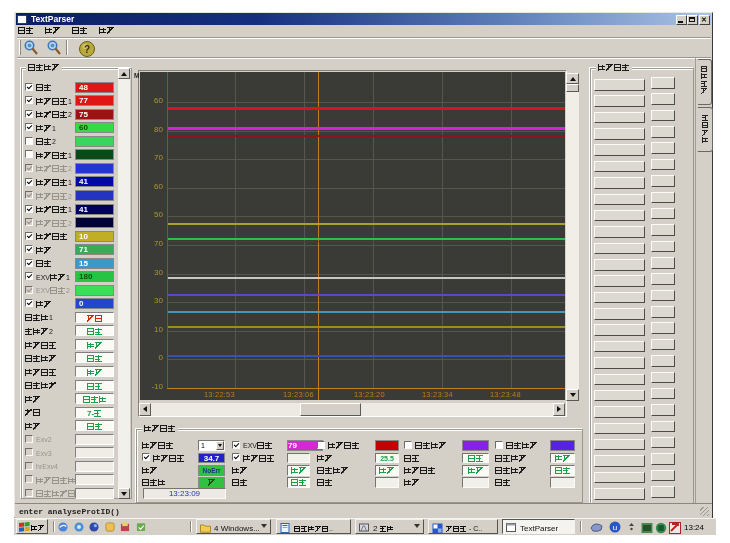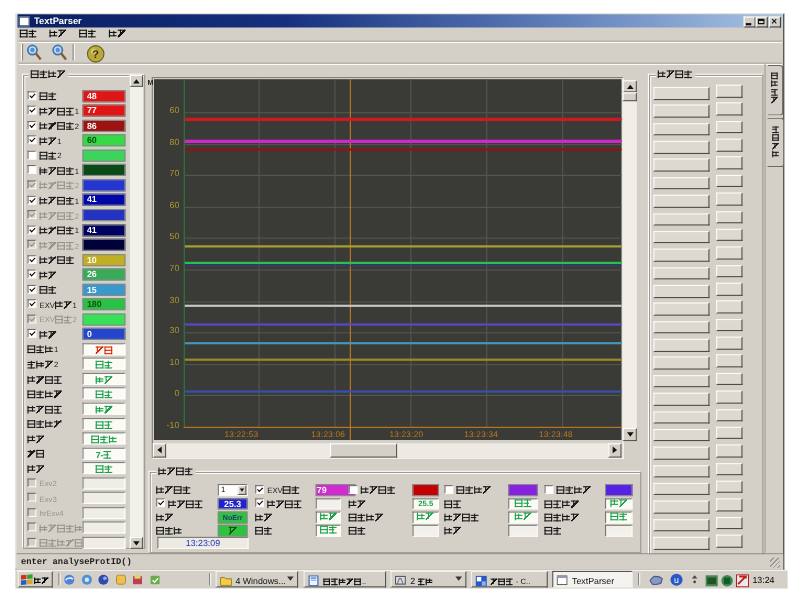--- a/index.html
+++ b/index.html
@@ -63,21 +63,21 @@
 <div class="gb" style="left:21px;top:68px;width:111px;height:431px"></div>
 <div style="position:absolute;left:26px;top:63px;background:#d4d0c8;padding:0 2px;color:#1a1a1a;font-size:8px"><i class="h p1 "></i><i class="h p2 "></i><i class="h p3 "></i><i class="h p4 "></i></div>
 <div class="cb on" style="left:25px;top:82.7px"></div>
 <div class="lbl" style="left:36px;top:83.2px"><i class="h p1 "></i><i class="h p2 "></i></div>
 <div class="vb" style="top:81.6px;background:#e01616;color:#fff">48</div>
 <div class="cb on" style="left:25px;top:96.2px"></div>
 <div class="lbl" style="left:36px;top:96.7px"><i class="h p3 "></i><i class="h p4 "></i><i class="h p1 "></i><i class="h p2 "></i><span style="font-size:7px">1</span></div>
 <div class="vb" style="top:95.1px;background:#e01616;color:#fff">77</div>
 <div class="cb on" style="left:25px;top:109.8px"></div>
 <div class="lbl" style="left:36px;top:110.3px"><i class="h p3 "></i><i class="h p4 "></i><i class="h p1 "></i><i class="h p2 "></i><span style="font-size:7px">2</span></div>
-<div class="vb" style="top:108.7px;background:#a01212;color:#fff">86</div>
+<div class="vb" style="top:108.7px;background:#a01212;color:#fff">75</div>
 <div class="cb on" style="left:25px;top:123.3px"></div>
 <div class="lbl" style="left:36px;top:123.8px"><i class="h p3 "></i><i class="h p4 "></i><span style="font-size:7px">1</span></div>
 <div class="vb" style="top:122.2px;background:#35da45;color:#0c4a10">60</div>
 <div class="cb" style="left:25px;top:136.9px"></div>
 <div class="lbl" style="left:36px;top:137.4px"><i class="h p1 "></i><i class="h p2 "></i><span style="font-size:7px">2</span></div>
 <div class="vb" style="top:135.8px;background:#3cd45c;color:#fff"></div>
 <div class="cb" style="left:25px;top:150.4px"></div>
 <div class="lbl" style="left:36px;top:150.9px"><i class="h p3 "></i><i class="h p4 "></i><i class="h p1 "></i><i class="h p2 "></i><span style="font-size:7px">1</span></div>
 <div class="vb" style="top:149.3px;background:#0a4a18;color:#fff"></div>
 <div class="cb dis on" style="left:25px;top:163.9px"></div>
@@ -93,21 +93,21 @@
 <div class="lbl" style="left:36px;top:205.1px"><i class="h p3 "></i><i class="h p4 "></i><i class="h p1 "></i><i class="h p2 "></i><span style="font-size:7px">1</span></div>
 <div class="vb" style="top:203.5px;background:#00005e;color:#fff">41</div>
 <div class="cb dis on" style="left:25px;top:218.1px"></div>
 <div class="lbl gray" style="left:36px;top:218.6px"><i class="h p3 gray"></i><i class="h p4 gray"></i><i class="h p1 gray"></i><i class="h p2 gray"></i><span style="font-size:7px">2</span></div>
 <div class="vb" style="top:217.0px;background:#000038;color:#fff"></div>
 <div class="cb on" style="left:25px;top:231.6px"></div>
 <div class="lbl" style="left:36px;top:232.1px"><i class="h p3 "></i><i class="h p4 "></i><i class="h p1 "></i><i class="h p2 "></i></div>
 <div class="vb" style="top:230.5px;background:#c0ae24;color:#fff">10</div>
 <div class="cb on" style="left:25px;top:245.2px"></div>
 <div class="lbl" style="left:36px;top:245.7px"><i class="h p3 "></i><i class="h p4 "></i></div>
-<div class="vb" style="top:244.1px;background:#38aa58;color:#fff">26</div>
+<div class="vb" style="top:244.1px;background:#38aa58;color:#fff">71</div>
 <div class="cb on" style="left:25px;top:258.7px"></div>
 <div class="lbl" style="left:36px;top:259.2px"><i class="h p1 "></i><i class="h p2 "></i></div>
 <div class="vb" style="top:257.6px;background:#3a98cc;color:#fff">15</div>
 <div class="cb on" style="left:25px;top:272.3px"></div>
 <div class="lbl" style="left:36px;top:272.8px"><span style="font-size:7px">EXV</span><i class="h p3 "></i><i class="h p4 "></i><span style="font-size:7px">1</span></div>
 <div class="vb" style="top:271.2px;background:#28c244;color:#14500c">180</div>
 <div class="cb dis on" style="left:25px;top:285.8px"></div>
 <div class="lbl gray" style="left:36px;top:286.3px"><span style="font-size:7px;color:#97948c">EXV</span><i class="h p1 gray"></i><i class="h p2 gray"></i><span style="font-size:7px;color:#97948c">2</span></div>
 <div class="vb" style="top:284.7px;background:#38e058;color:#fff"></div>
 <div class="cb on" style="left:25px;top:299.3px"></div>
@@ -281,21 +281,21 @@
 <div class="gb" style="left:136px;top:429px;width:447px;height:74px"></div>
 <div style="position:absolute;left:142px;top:424px;background:#d4d0c8;padding:0 2px;color:#1a1a1a;font-size:8px"><i class="h p3 "></i><i class="h p4 "></i><i class="h p1 "></i><i class="h p2 "></i></div>
 <div class="lbl" style="left:142px;top:441.0px"><i class="h p3 "></i><i class="h p4 "></i><i class="h p1 "></i><i class="h p2 "></i></div>
 <div class="cb on" style="left:142px;top:453.0px"></div>
 <div class="lbl" style="left:153px;top:453.5px"><i class="h p3 "></i><i class="h p4 "></i><i class="h p1 "></i><i class="h p2 "></i></div>
 <div class="lbl" style="left:142px;top:466.0px"><i class="h p3 "></i><i class="h p4 "></i></div>
 <div class="lbl" style="left:142px;top:478.0px"><i class="h p1 "></i><i class="h p2 "></i><i class="h p3 "></i></div>
 <div class="ab" style="left:198px;top:440px;width:27px;height:10.5px;background:#fff;border:1px solid;border-color:#76746e #fbfaf6 #fbfaf6 #76746e;font-size:7px;color:#000;padding-left:2px;line-height:9px">1</div>
 <div class="ab btn3" style="left:216px;top:440.8px;width:8px;height:9px"></div>
 <div style="position:absolute;left:218px;top:444px;width:0;height:0;border-left:2.5px solid transparent;border-right:2.5px solid transparent;border-top:3.5px solid #111"></div>
-<div class="ab" style="left:198px;top:452.5px;width:27px;height:10.5px;background:#2222cc;border:1px solid #888;font:bold 8px 'Liberation Sans';color:#fff;text-align:center;line-height:9px">25.3</div>
+<div class="ab" style="left:198px;top:452.5px;width:27px;height:10.5px;background:#2222cc;border:1px solid #888;font:bold 8px 'Liberation Sans';color:#fff;text-align:center;line-height:9px">34.7</div>
 <div class="ab" style="left:198px;top:465.0px;width:27px;height:10.5px;background:#2ec23e;border:1px solid #888;font:bold 8px 'Liberation Sans';color:#223388;text-align:center;line-height:9px"><span style="font-size:6.5px">NoErr</span></div>
 <div class="ab" style="left:198px;top:477.0px;width:27px;height:10.5px;background:#2ec23e;border:1px solid #888;font:bold 8px 'Liberation Sans';color:#14500c;text-align:center;line-height:9px"><i class="h p4 "></i></div>
 <div class="ab" style="left:143px;top:488px;width:83px;height:11px;background:#eceae2;border:1px solid;border-color:#76746e #fbfaf6 #fbfaf6 #76746e;font-size:8px;color:#2233bb;text-align:center;line-height:10px">13:23:09</div>
 <div class="cb on" style="left:232px;top:440.5px"></div>
 <div class="lbl" style="left:243px;top:441.0px"><span style="font-size:7px">EXV</span><i class="h p1 "></i><i class="h p2 "></i></div>
 <div class="cb on" style="left:232px;top:453.0px"></div>
 <div class="lbl" style="left:243px;top:453.5px"><i class="h p3 "></i><i class="h p4 "></i><i class="h p1 "></i><i class="h p2 "></i></div>
 <div class="lbl" style="left:232px;top:466.0px"><i class="h p3 "></i><i class="h p4 "></i></div>
 <div class="lbl" style="left:232px;top:478.0px"><i class="h p1 "></i><i class="h p2 "></i></div>
 <div class="ab" style="left:287px;top:440.0px;width:36px;height:10.5px;background:#d22ad2;border:1px solid #888;font:bold 8px 'Liberation Sans';color:#fff;text-align:left;line-height:9px">79</div>

